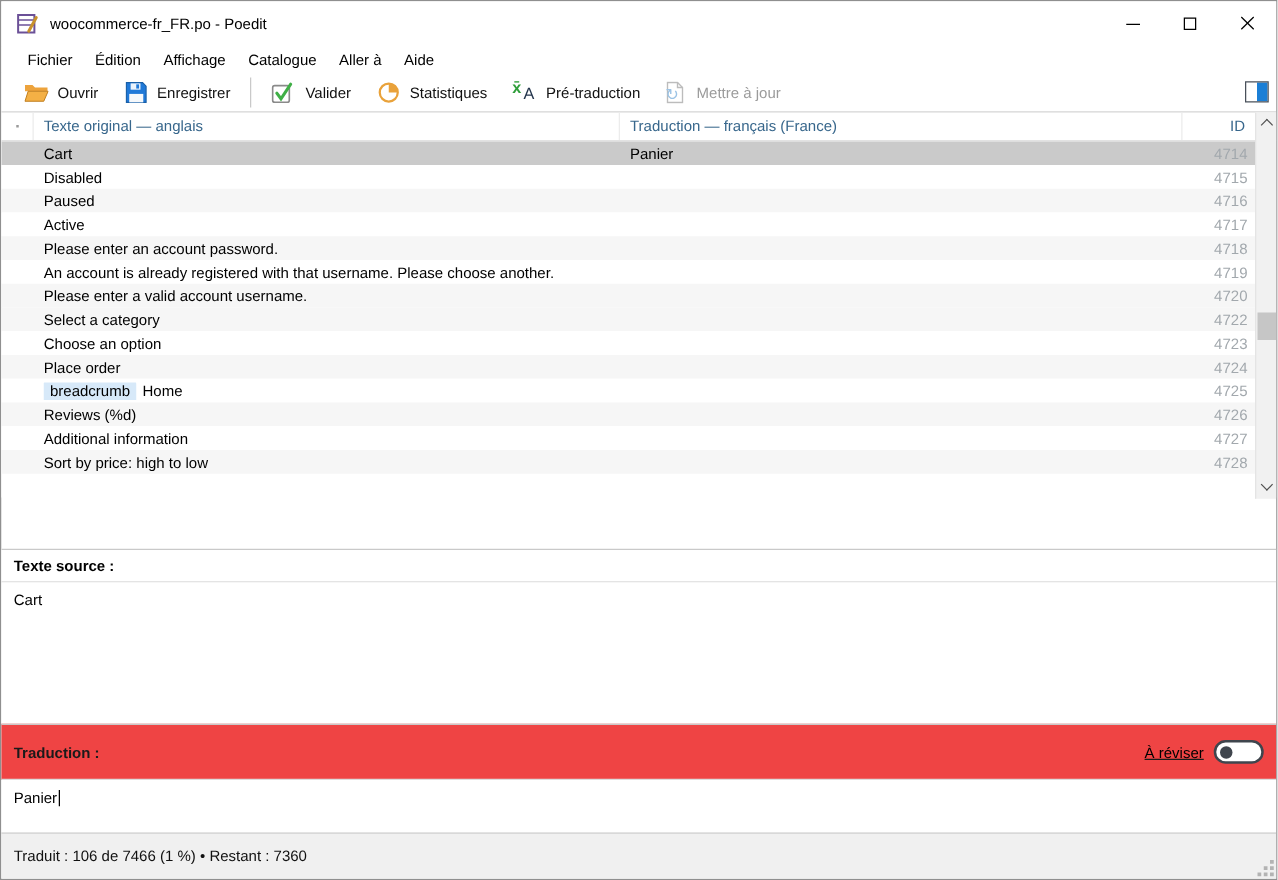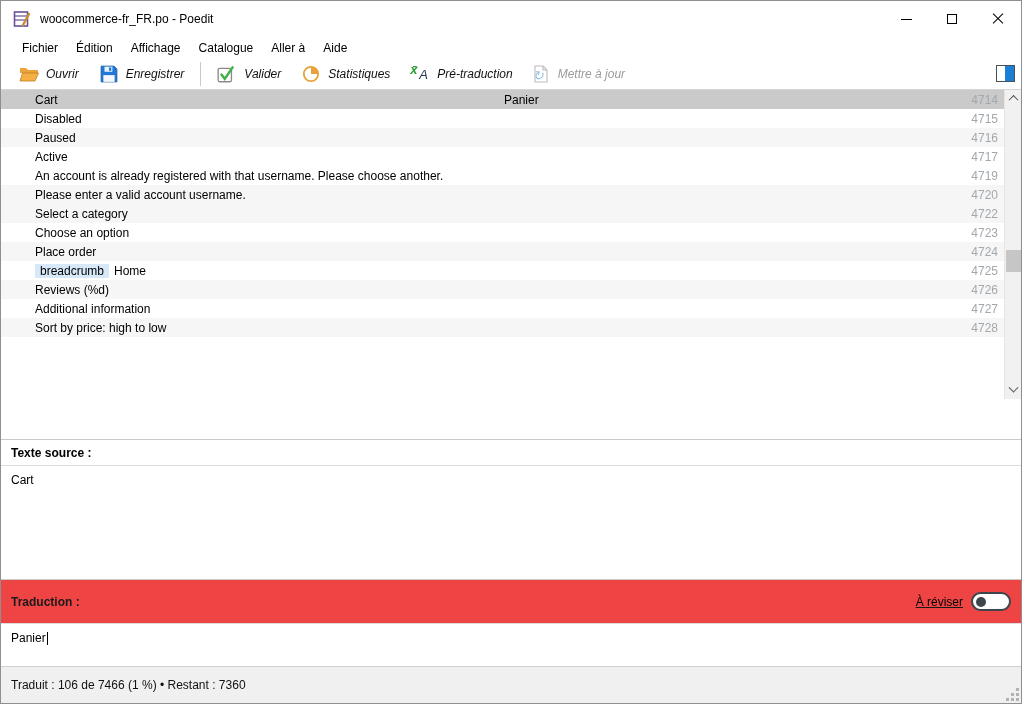--- a/index.html
+++ b/index.html
@@ -29,21 +29,21 @@
   .glyph-close { position:relative; width:12px; height:12px; display:block; }
   .glyph-close::before,.glyph-close::after{ content:""; position:absolute; left:-1px; top:5px; width:14px; height:1px; background:#000; }
   .glyph-close::before{ transform:rotate(45deg); }
   .glyph-close::after{ transform:rotate(-45deg); }
 
   
   .menubar { height:21px; flex:0 0 21px; display:flex; align-items:center; padding-left:12px; background:#fff; }
   .menuitem { padding:2px 9px; white-space:nowrap; color:#000; }
 
   
-  .toolbar { height:31px; flex:0 0 31px; display:flex; align-items:center; padding:0 6px 0 8px; background:#fff;font-style:italic; }
+  .toolbar { height:31px; flex:0 0 31px; display:flex; align-items:center; padding:0 6px 0 8px; background:#fff; }
   .tbtn { display:flex; align-items:center; gap:7px; padding:3px 10px; white-space:nowrap; color:#111; }
   .tbtn.disabled { color:#9b9b9b; }
   .tsep { width:1px; height:24px; background:#c9c9c9; margin:0 6px; }
   .ticon { width:20px; height:18px; display:flex; align-items:center; justify-content:center; }
   .pt-icon { position:relative; width:20px; height:18px; }
   .pt-x { position:absolute; left:0; top:-3px; color:#2f9e3a; font-weight:bold; font-size:13px; }
   .pt-a { position:absolute; left:9px; top:2px; color:#24364d; font-size:13px; }
   .upd-icon { position:relative; width:18px; height:18px; }
   .upd-arrow { position:absolute; left:0px; top:4px; color:#9cc3e5; font-size:13px; line-height:13px; }
   .sidebar-toggle { margin-left:auto; width:19px; height:17px; border:1px solid #49505a;
@@ -182,20 +182,28 @@
           <path d="M10 1 v4 h4" fill="none" stroke="#bcbcbc" stroke-width="1.1"></path>
         </svg>
         <span class="upd-arrow">↻</span>
       </span>
       <span>Mettre à jour</span>
     </div>
     <span class="sidebar-toggle"></span>
   </div>
 
   <div class="grid-wrap">
+    <div class="gheader">
+      <div class="h">
+          <span class="hdot"></span>
+        </div>
+      <div class="h">Texte original — anglais</div>
+      <div class="h">Traduction — français (France)</div>
+      <div class="h idcol">ID</div>
+    </div>
     <div class="rows">
         <div class="row selected">
           <div class="cell status"></div>
           <div class="cell source"><span>Cart</span></div>
           <div class="cell translation">Panier</div>
           <div class="cell id">4714</div>
         </div>
         <div class="row">
           <div class="cell status"></div>
           <div class="cell source"><span>Disabled</span></div>
@@ -206,20 +214,26 @@
           <div class="cell status"></div>
           <div class="cell source"><span>Paused</span></div>
           <div class="cell translation"></div>
           <div class="cell id">4716</div>
         </div>
         <div class="row">
           <div class="cell status"></div>
           <div class="cell source"><span>Active</span></div>
           <div class="cell translation"></div>
           <div class="cell id">4717</div>
+        </div>
+        <div class="row stripe">
+          <div class="cell status"></div>
+          <div class="cell source"><span>Please enter an account password.</span></div>
+          <div class="cell translation"></div>
+          <div class="cell id">4718</div>
         </div>
         <div class="row">
           <div class="cell status"></div>
           <div class="cell source"><span>An account is already registered with that username. Please choose another.</span></div>
           <div class="cell translation"></div>
           <div class="cell id">4719</div>
         </div>
         <div class="row stripe">
           <div class="cell status"></div>
           <div class="cell source"><span>Please enter a valid account username.</span></div>

